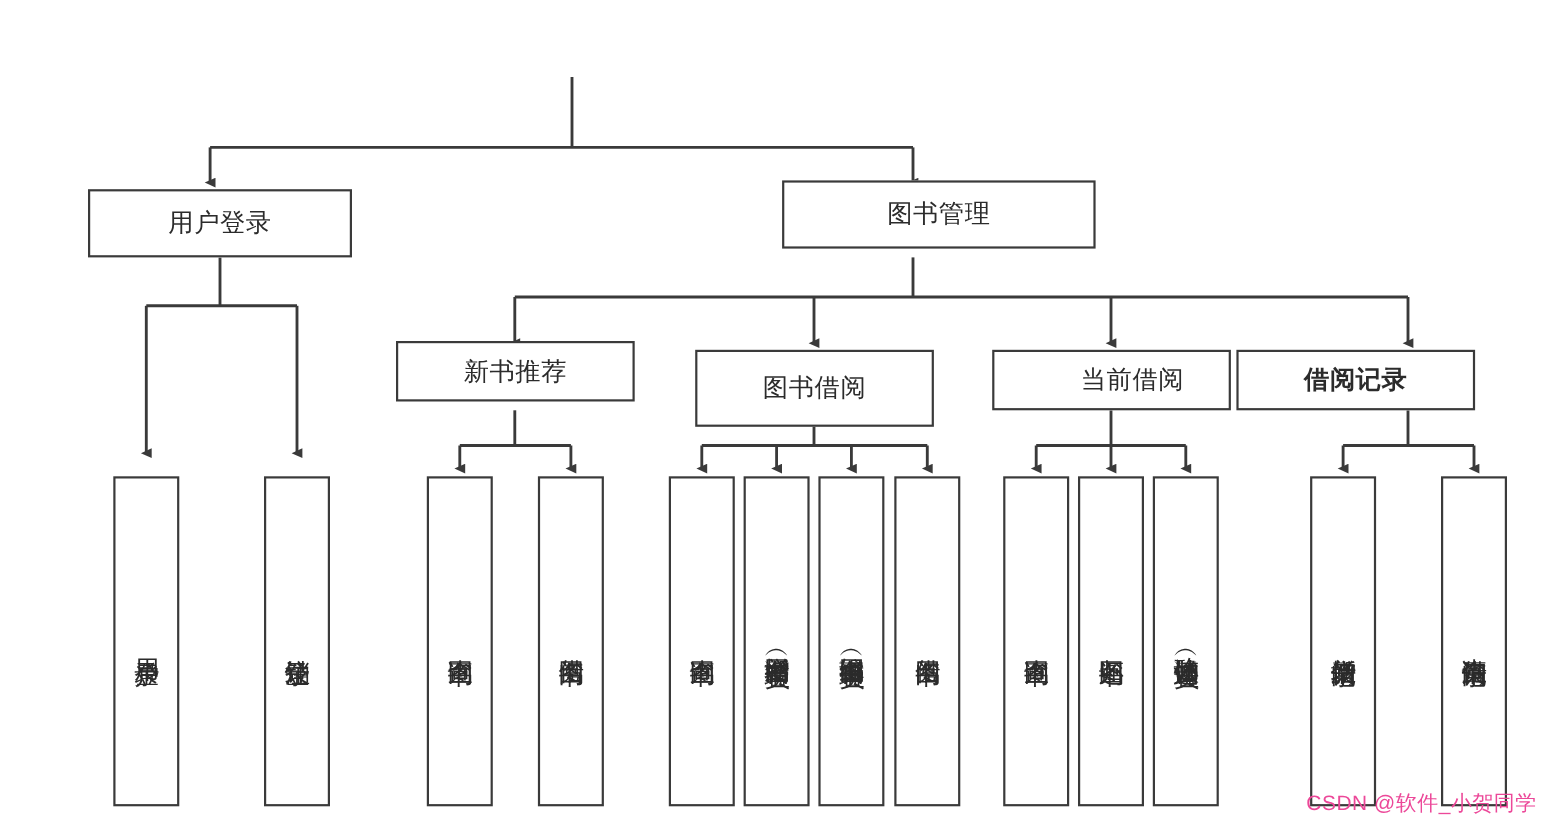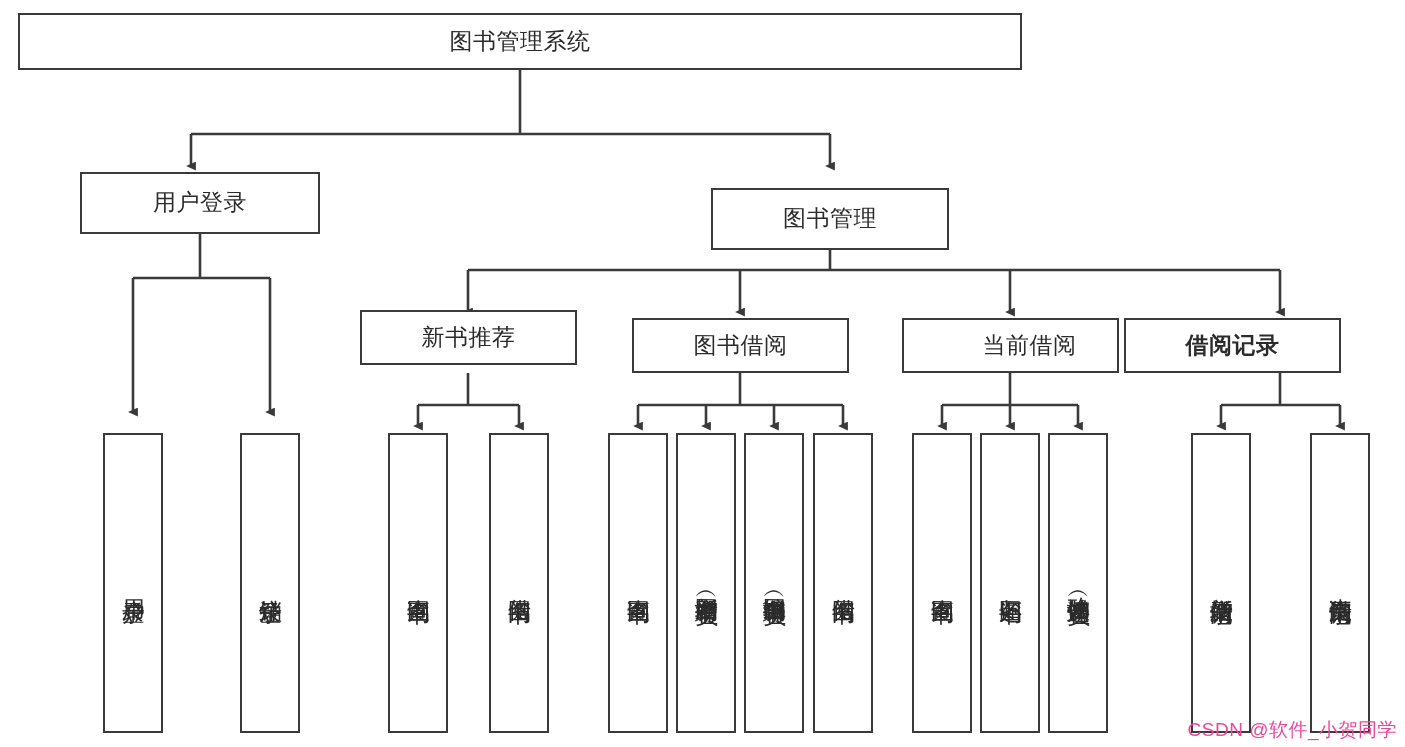--- a/index.html
+++ b/index.html
@@ -124,35 +124,32 @@
       <path d="M1010,405 L1010,426" marker-end="url(#arrowhead)"></path>
       <path d="M1078,405 L1078,426" marker-end="url(#arrowhead)"></path>
 
       <path d="M1280,373 L1280,405"></path>
       <path d="M1221,405 L1340,405"></path>
       <path d="M1221,405 L1221,426" marker-end="url(#arrowhead)"></path>
       <path d="M1340,405 L1340,426" marker-end="url(#arrowhead)"></path>
     </g>
   </svg>
 
-  <div class="node root horiz" style="left:18px; top:13px; width:1004px; height:57px;">
-    <span class="label">图书管理系统</span>
-  </div>
 
   <div class="node horiz" style="left:80px; top:172px; width:240px; height:62px;">
     <span class="label">用户登录</span>
   </div>
-  <div class="node horiz" style="left:711px; top:188px; width:238px; height:62px;">
+  <div class="node horiz" style="left:711px; top:164px; width:285px; height:62px;">
     <span class="label">图书管理</span>
   </div>
 
   <div class="node horiz" style="left:360px; top:310px; width:217px; height:55px;">
     <span class="label">新书推荐</span>
   </div>
-  <div class="node horiz" style="left:632px; top:318px; width:217px; height:55px;">
+  <div class="node horiz" style="left:632px; top:318px; width:217px; height:70px;">
     <span class="label">图书借阅</span>
   </div>
   <div class="node horiz" style="left:902px; top:318px; width:217px; height:55px;padding-left:38px;">
     <span class="label">当前借阅</span>
   </div>
   <div class="node horiz" style="left:1124px; top:318px; width:217px; height:55px;font-weight:bold;">
     <span class="label">借阅记录</span>
   </div>
 
   <div class="node leaf" style="left:103px; top:433px; width:60px; height:300px;">

